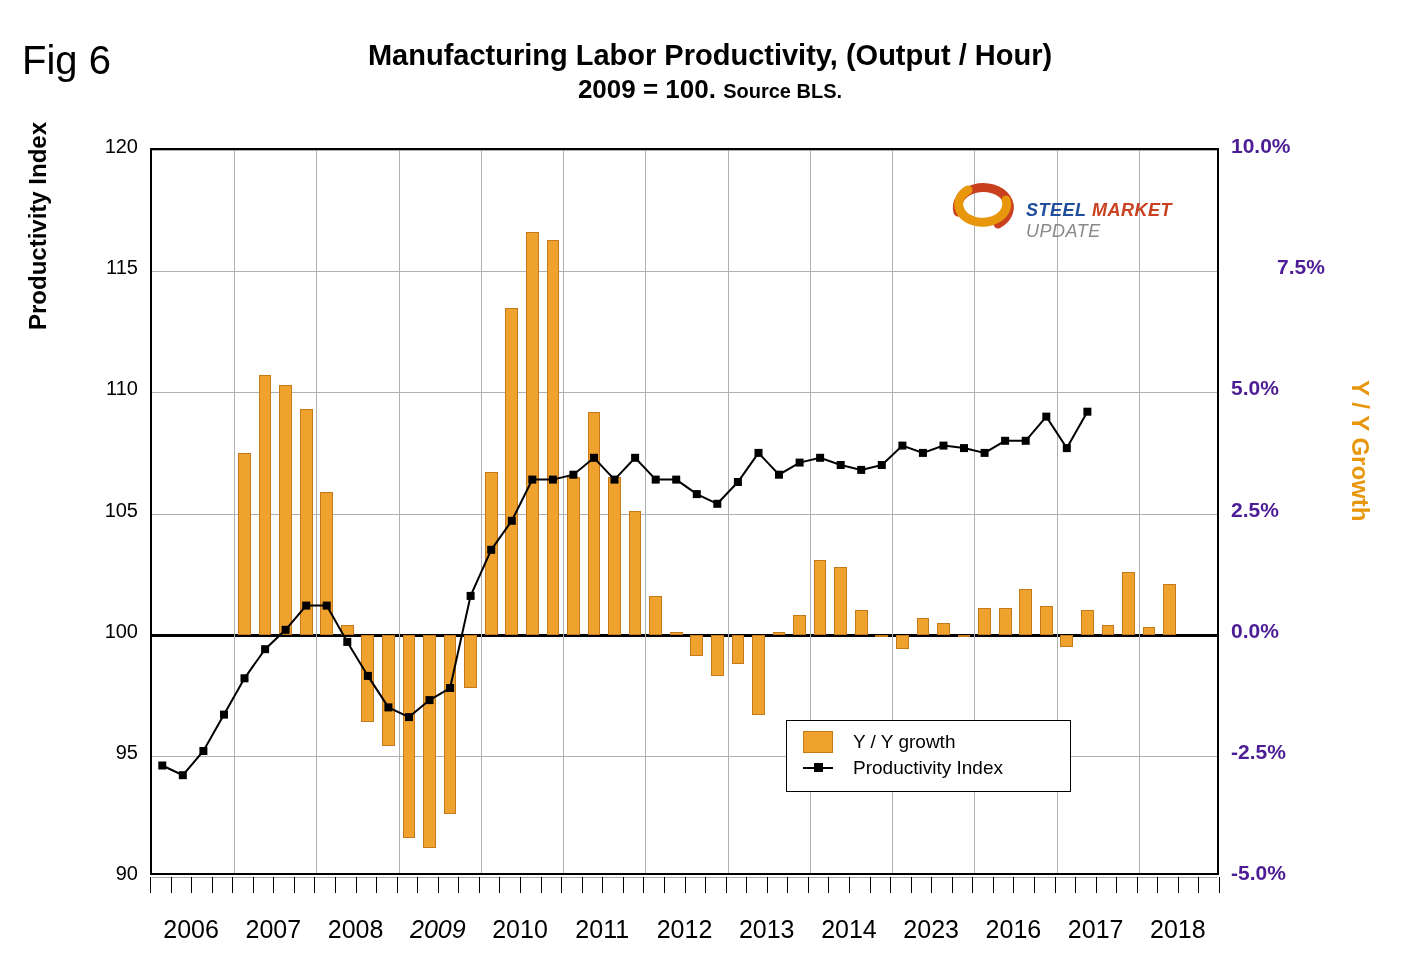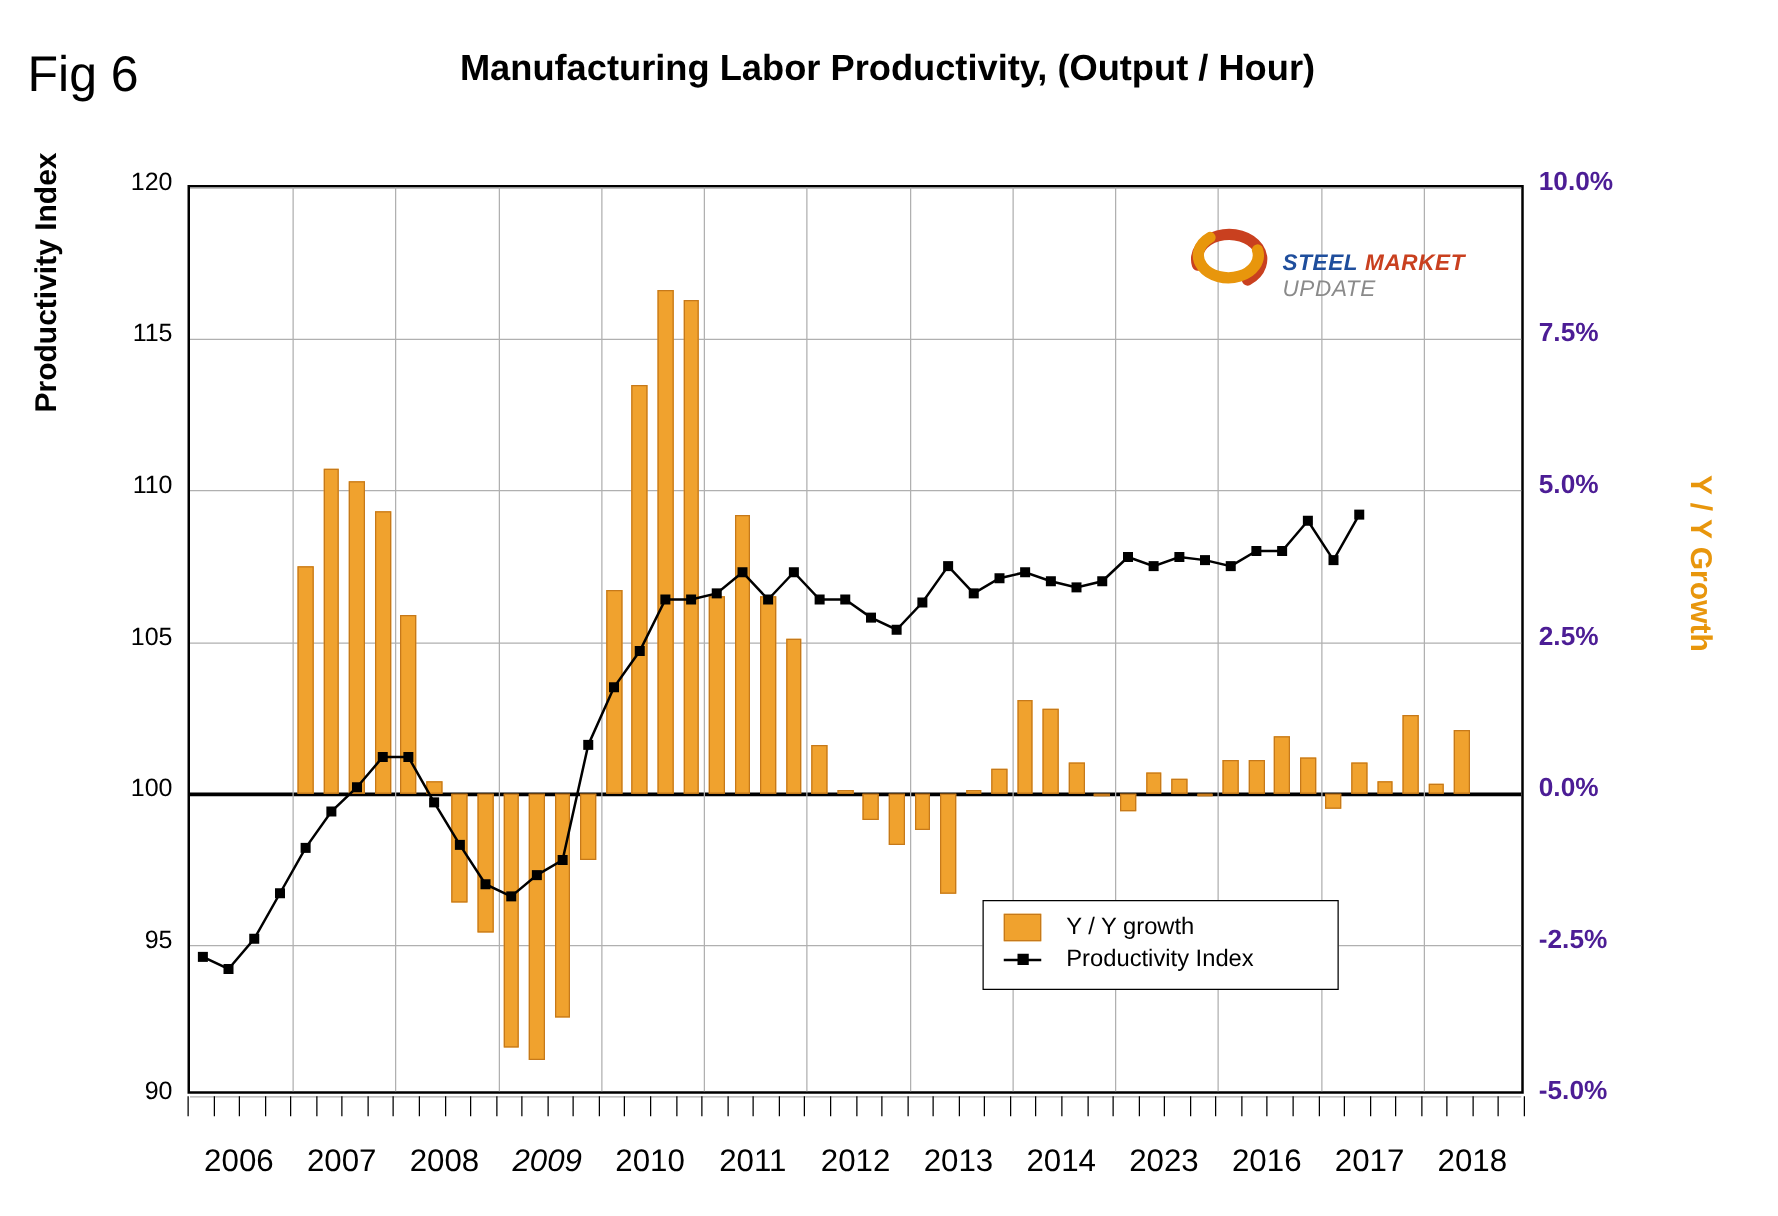--- a/index.html
+++ b/index.html
@@ -32,20 +32,24 @@
   .smu-market{color:#C9401F;font-weight:bold;}
   .smu-update{color:#8a8a8a;}
 </style>
 </head>
 <body>
 
 <div id="fig-label">Fig 6</div>
 
 <div id="title-block">
   <div id="title-line1">Manufacturing Labor Productivity, (Output / Hour)</div>
+  <div id="title-line2">
+    <span>2009 = 100.</span>
+    <span class="src">Source BLS.</span>
+  </div>
 </div>
 
 <div id="ytitle-left">Productivity Index</div>
 <div id="ytitle-right">Y / Y Growth</div>
 
 <div class="plot-area" id="plot">
     <div class="gridh" style="top: 727px;"></div>
     <div class="gridh" style="top: 605.833px;"></div>
     <div class="gridh" style="top: 484.667px;"></div>
     <div class="gridh" style="top: 363.5px;"></div>
@@ -183,21 +187,21 @@
 </div>
 
 <div class="ylabel-left" style="left: 78px; top: 135px;">120</div>
 <div class="ylabel-left" style="left: 78px; top: 256.167px;">115</div>
 <div class="ylabel-left" style="left: 78px; top: 377.333px;">110</div>
 <div class="ylabel-left" style="left: 78px; top: 498.5px;">105</div>
 <div class="ylabel-left" style="left: 78px; top: 619.667px;">100</div>
 <div class="ylabel-left" style="left: 78px; top: 740.833px;">95</div>
 <div class="ylabel-left" style="left: 78px; top: 862px;">90</div>
 <div class="ylabel-right" style="left: 1231px; top: 134px;">10.0%</div>
-<div class="ylabel-right" style="left: 1231px; top: 255.167px;">7.5%</div>
+<div class="ylabel-right" style="left: 1277px; top: 255.167px;">7.5%</div>
 <div class="ylabel-right" style="left: 1231px; top: 376.333px;">5.0%</div>
 <div class="ylabel-right" style="left: 1231px; top: 497.5px;">2.5%</div>
 <div class="ylabel-right" style="left: 1231px; top: 618.667px;">0.0%</div>
 <div class="ylabel-right" style="left: 1231px; top: 739.833px;">-2.5%</div>
 <div class="ylabel-right" style="left: 1231px; top: 861px;">-5.0%</div>
 <div class="xtick" style="left: 150px;"></div>
 <div class="xtick" style="left: 170.558px;"></div>
 <div class="xtick" style="left: 191.115px;"></div>
 <div class="xtick" style="left: 211.673px;"></div>
 <div class="xtick" style="left: 232.231px;"></div>

